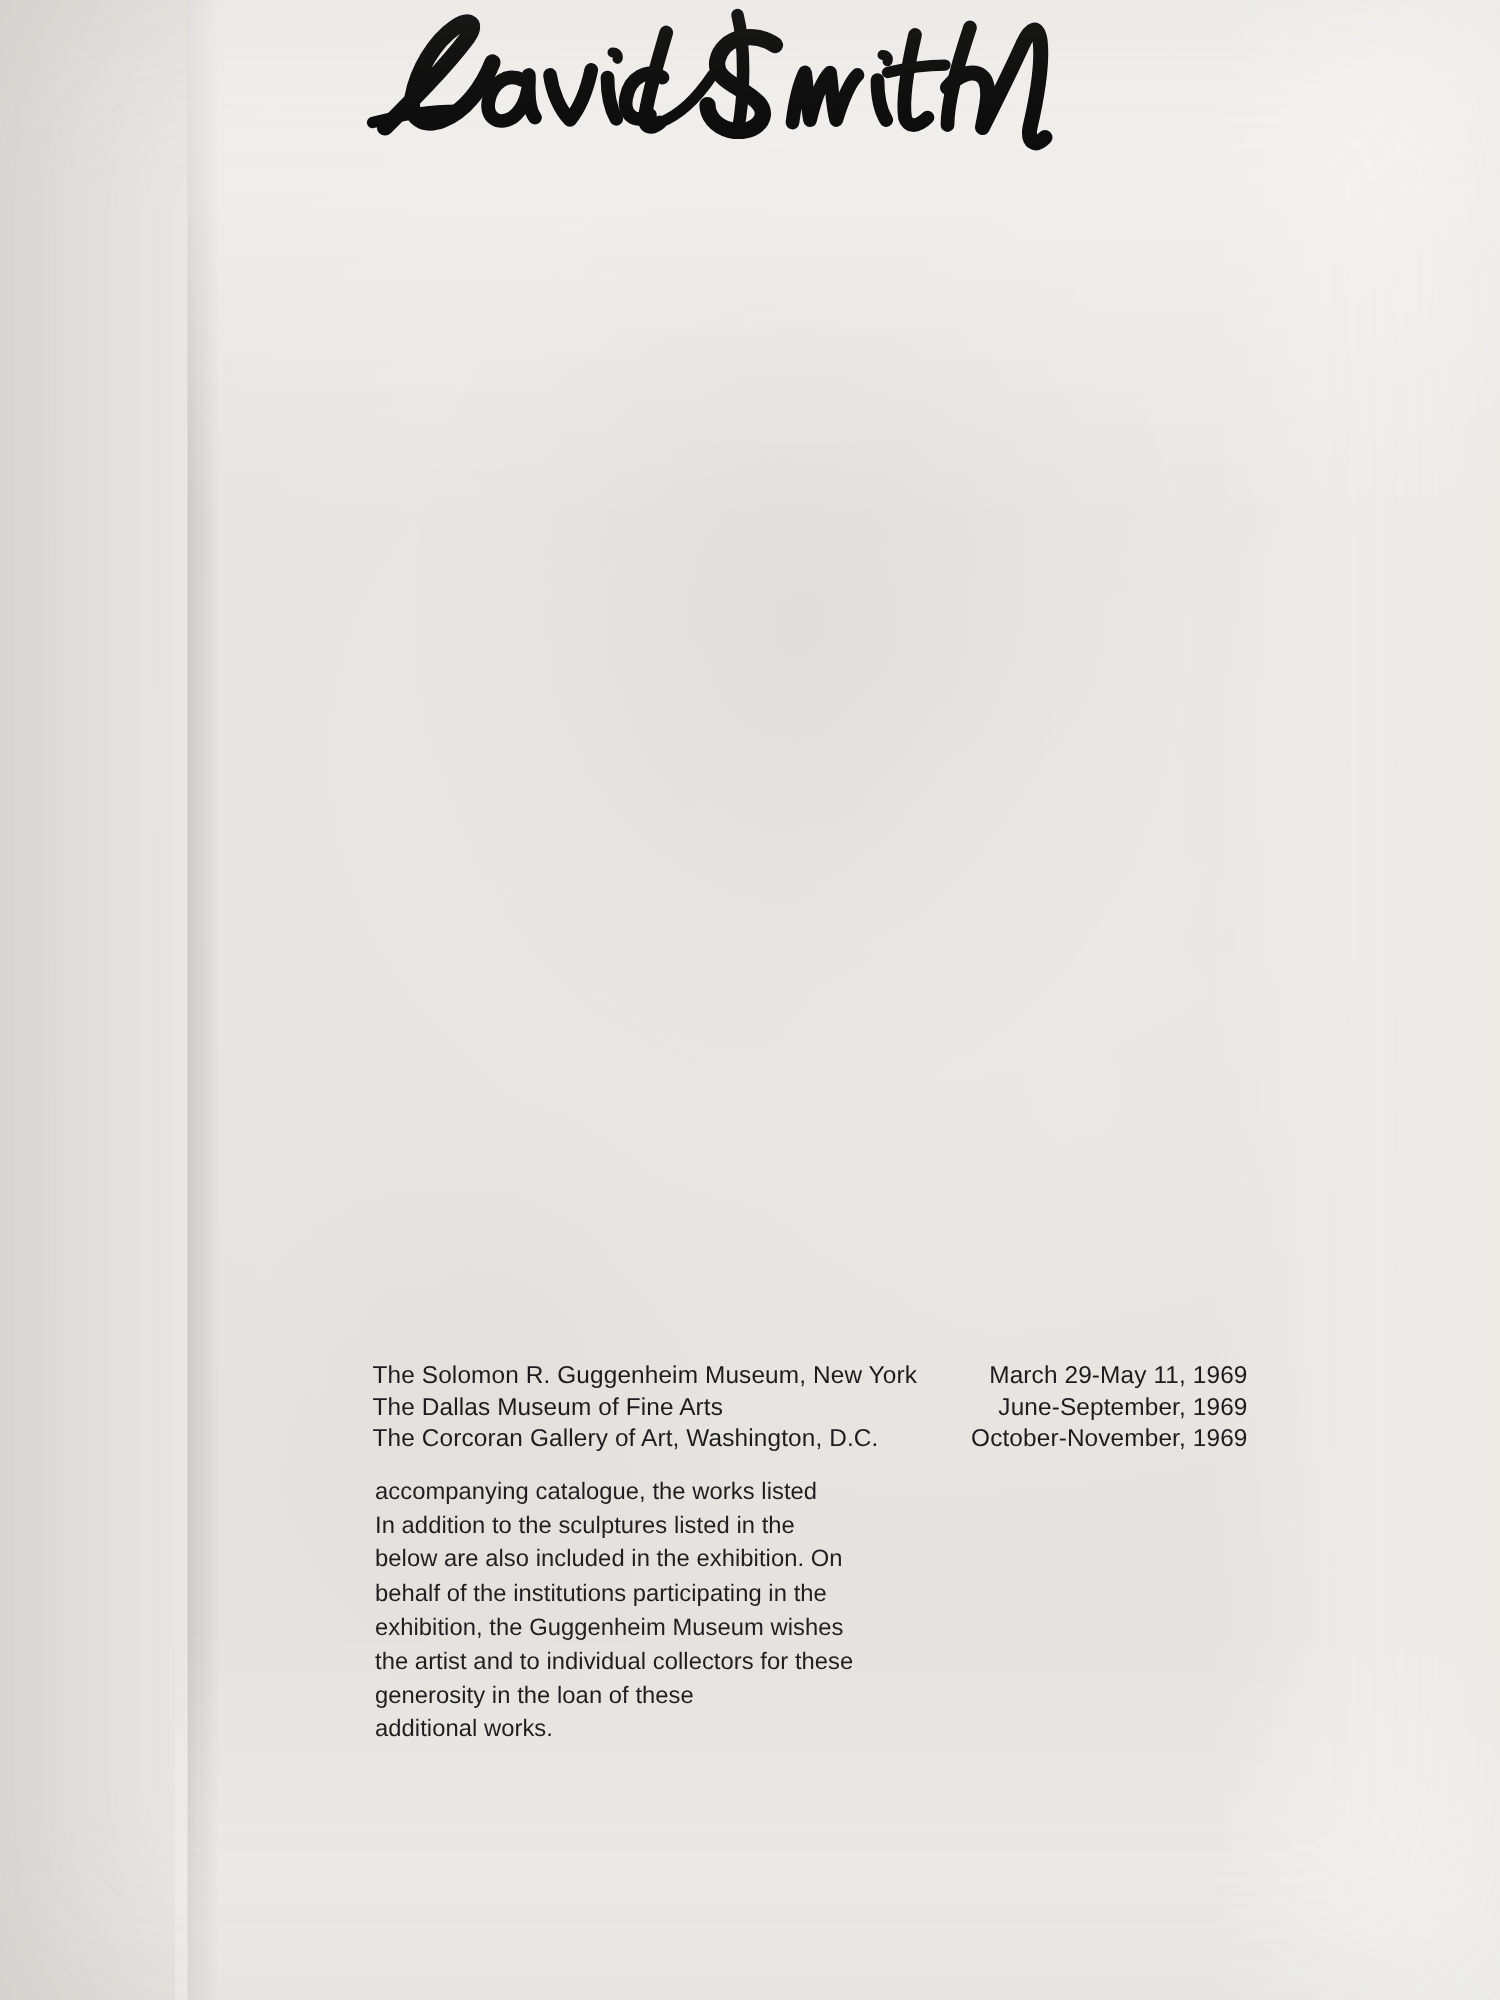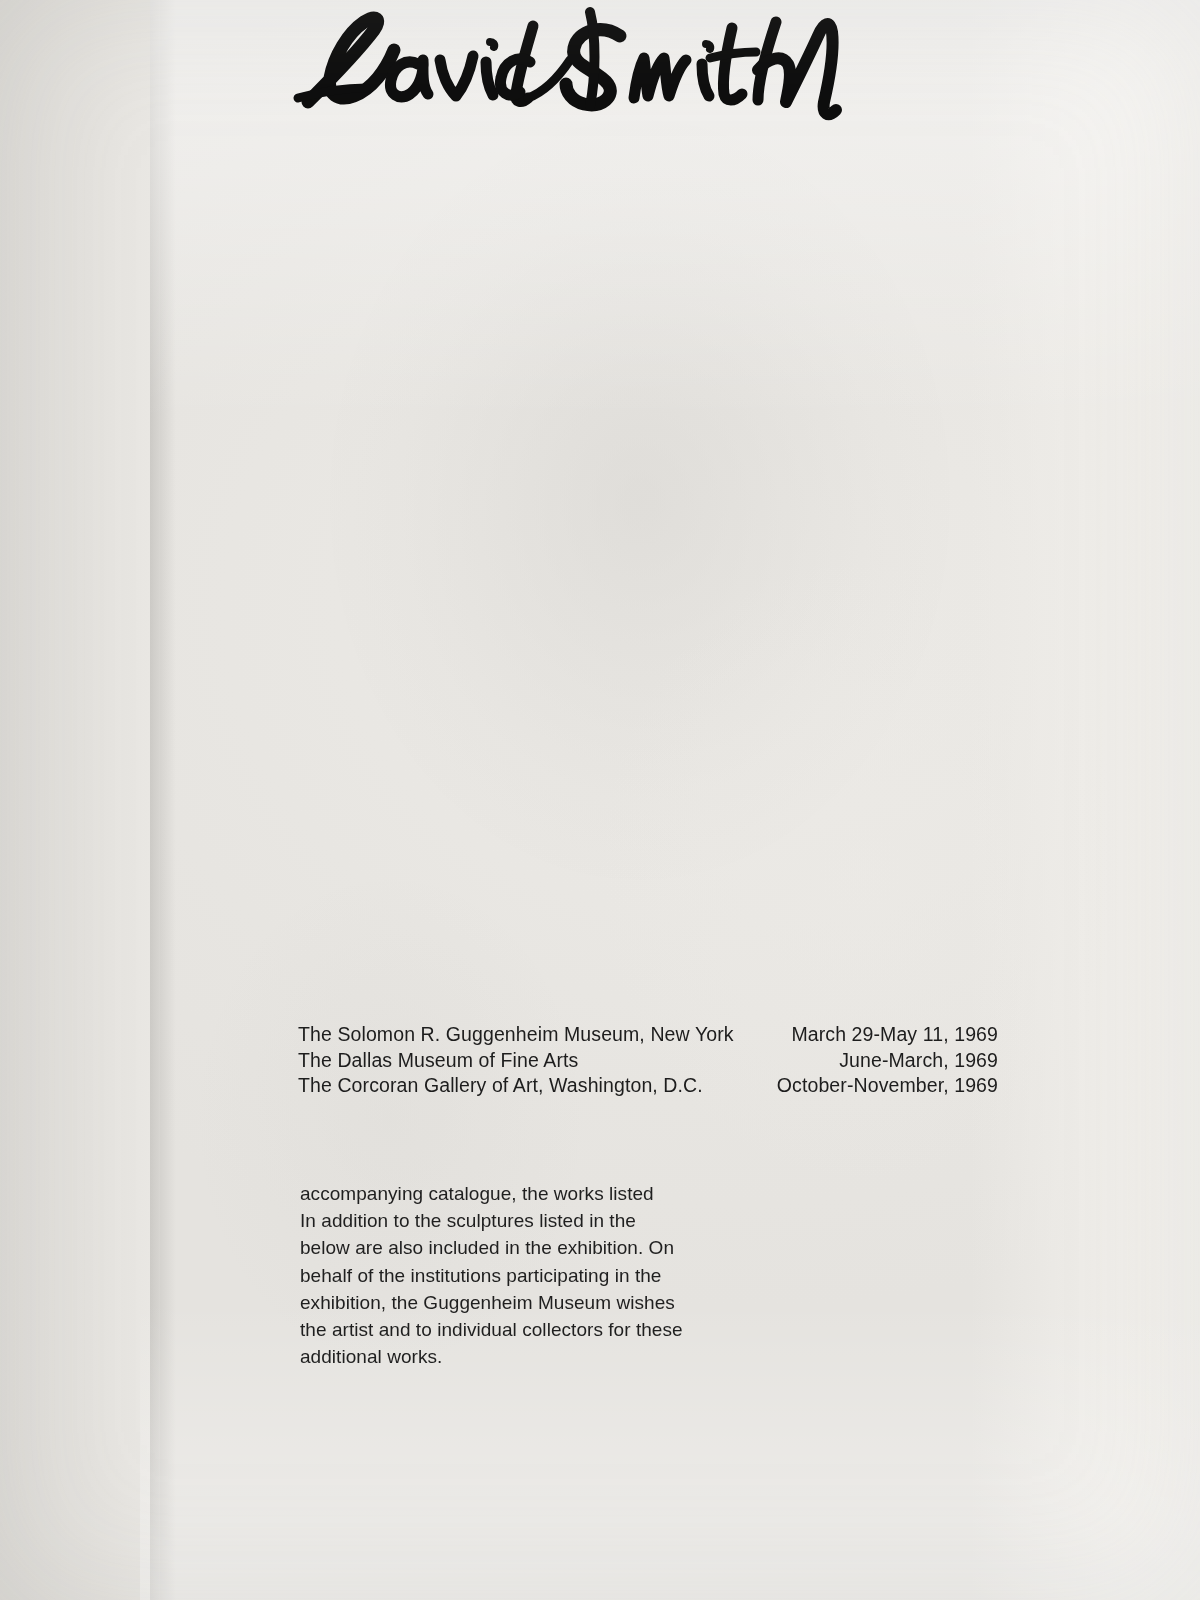--- a/index.html
+++ b/index.html
@@ -81,21 +81,21 @@
     top: 6px;
     left: 290px;
     width: 600px;
     height: 130px;
   }
   .signature svg { display: block; width: 100%; height: 100%; }
 
   
   .venues {
     position: absolute;
-    top: 1022px;
+    top: 1088px;
     left: 298px;
     width: 700px;
     display: flex;
     justify-content: space-between;
     align-items: flex-start;
   }
   .venue-names {
     font-size: 19.5px;
     line-height: 25.5px;
     color: #1d1d1d;
@@ -186,29 +186,30 @@
   </div>
 
   <div class="venues">
     <div class="venue-names">
       <div>The Solomon R. Guggenheim Museum, New York</div>
       <div>The Dallas Museum of Fine Arts</div>
       <div>The Corcoran Gallery of Art, Washington, D.C.</div>
     </div>
     <div class="venue-dates">
       <div>March 29-May 11, 1969</div>
-      <div>June-March, 1969</div>
+      <div>June-September, 1969</div>
       <div>October-November, 1969</div>
     </div>
   </div>
 
   <div class="note">
     <div>accompanying catalogue, the works listed</div>
     <div>In addition to the sculptures listed in the</div>
     <div>below are also included in the exhibition. On</div>
     <div>behalf of the institutions participating in the</div>
     <div>exhibition, the Guggenheim Museum wishes</div>
     <div>the artist and to individual collectors for these</div>
+    <div>generosity in the loan of these</div>
     <div>additional works.</div>
   </div>
 
   <div class="vignette"></div>
 </div>
 
 </body></html>

